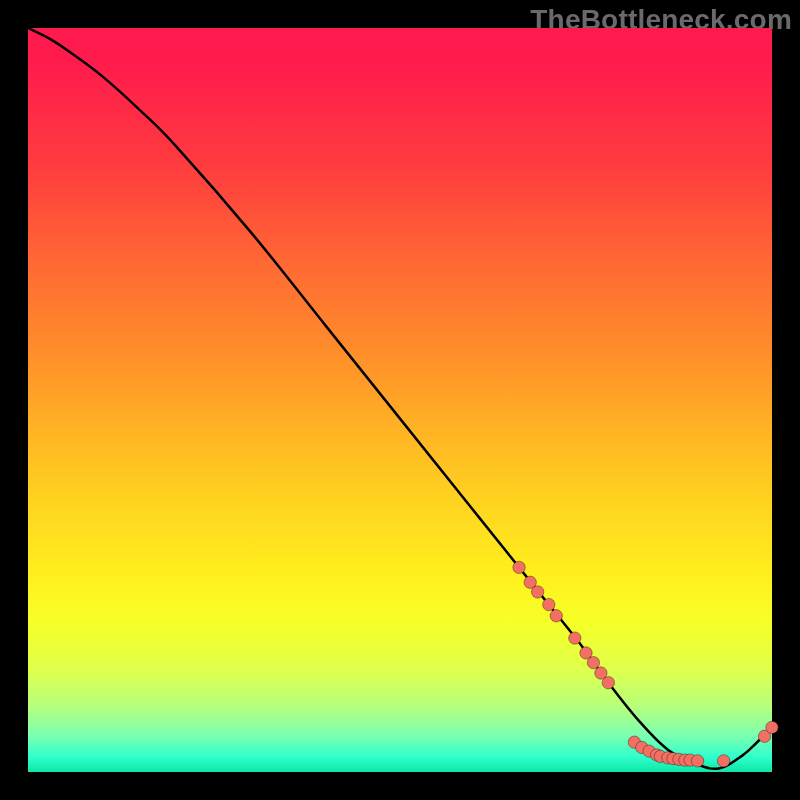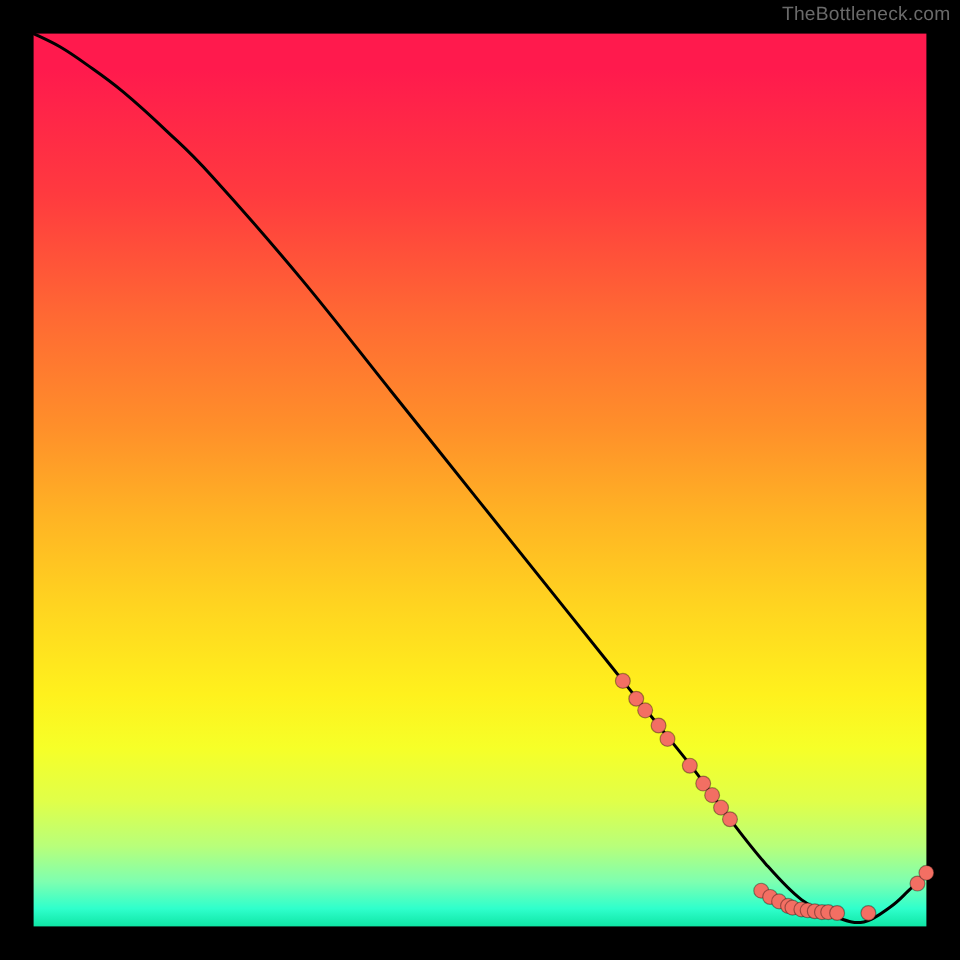--- a/index.html
+++ b/index.html
@@ -39,23 +39,23 @@
       #7effb0 95%,
       #2fffcc 98%,
       #0fe6a5 100%
     );
   }
   .watermark {
     position: absolute;
     top: 4px;
     right: 8px;
     color: #6a6a6a;
-    font-size: 16px;
+    font-size: 28px;
     letter-spacing: 0.2px;
-    font-weight: 400;
+    font-weight: 700;
     user-select: none;
   }
   svg.overlay {
     position: absolute;
     left: 0;
     top: 0;
     width: 744px;
     height: 744px;
     overflow: visible;
   }

